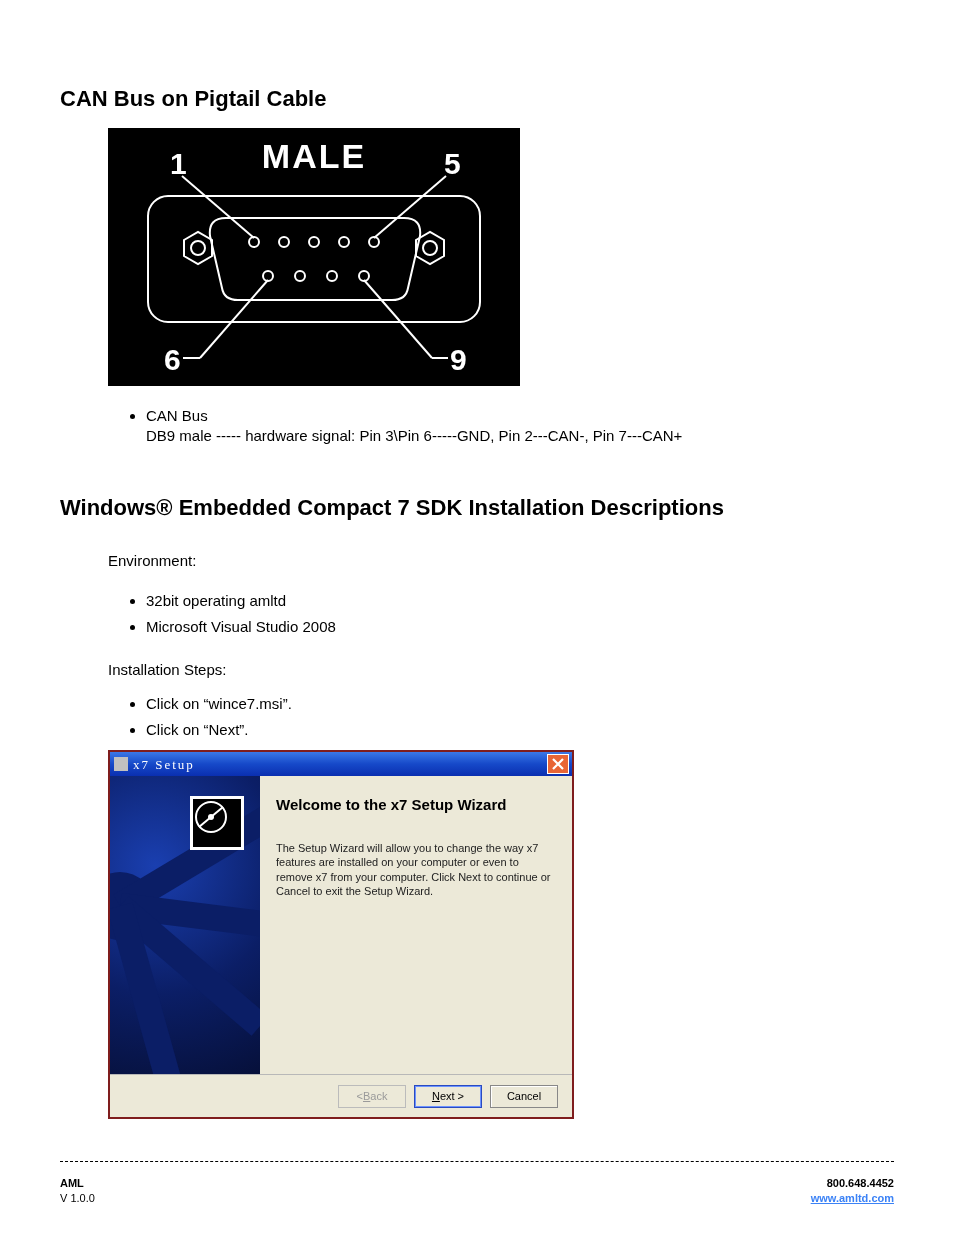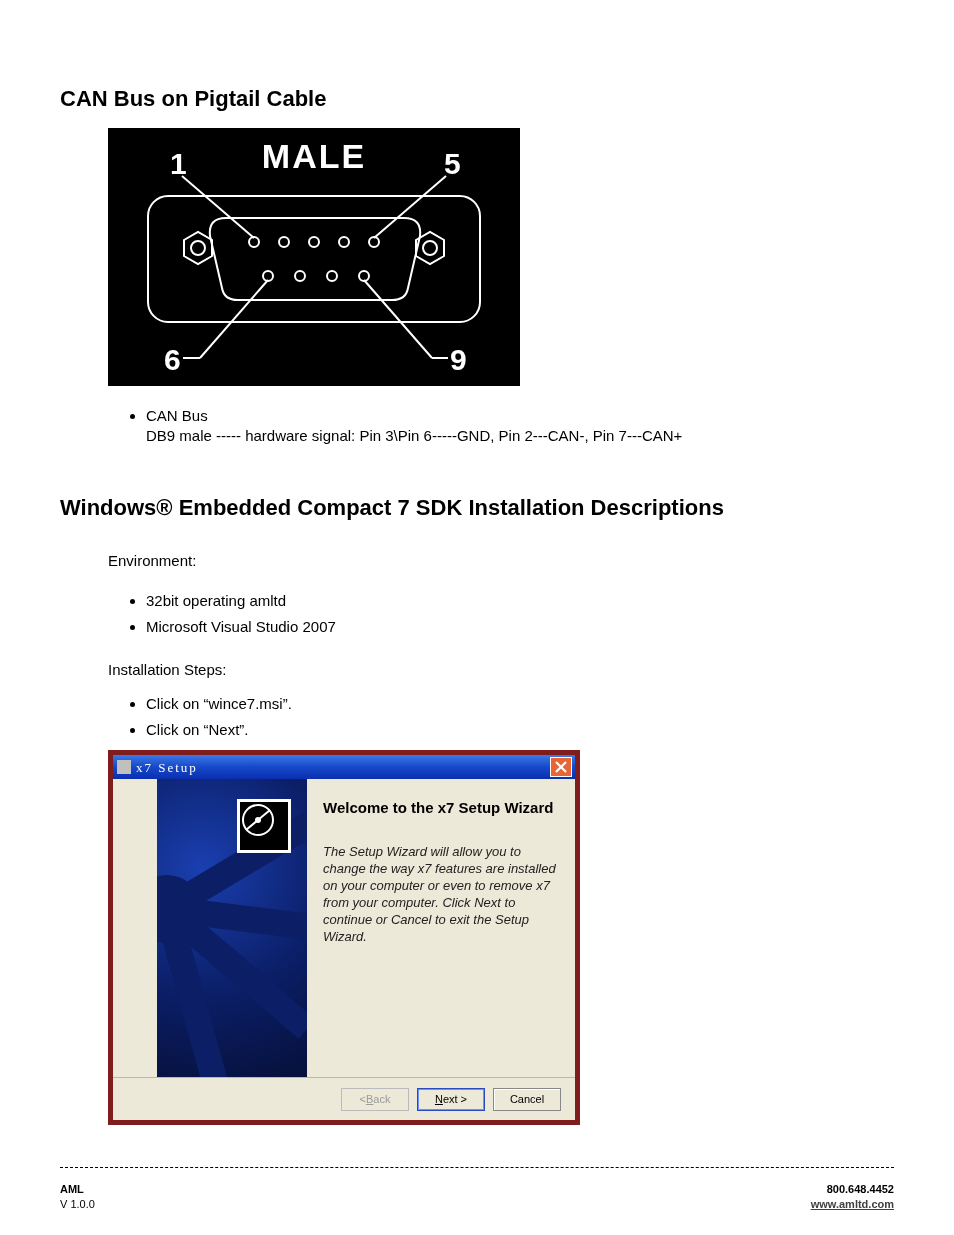--- a/index.html
+++ b/index.html
@@ -37,21 +37,21 @@
     margin: 28px 0 20px 48px;
   }
   .install-label {
     margin: 22px 0 14px 48px;
   }
 
   
   .wizard {
     width: 462px;
     margin: 10px 0 0 48px;
-    border: 5px solid #7f1d1d;
+    border: 2px solid #7f1d1d;
     font-family: Tahoma, Verdana, sans-serif;
     font-size: 11px;
   }
   .titlebar {
     display:flex;
     align-items:center;
     justify-content:space-between;
     height: 24px;
     background: linear-gradient(#3b78e7, #1649c9 50%, #0a2fb0);
     color:#fff;
@@ -67,21 +67,20 @@
     background:#e86536;
     border:1px solid #fff;
     display:flex; align-items:center; justify-content:center;
     color:#fff; font-weight:bold; font-size:14px; line-height:1;
     cursor:pointer;
   }
   .wiz-body {
     display:flex;
     background:#ece9d8;
     height: 298px;
-    padding-left: 44px;
   }
   .wiz-side {
     width:150px;
     background: radial-gradient(circle at 30% 30%, #1a3fb0 0%, #0b1e66 55%, #06103a 100%);
     position:relative;
     overflow:hidden;
   }
   .wiz-side svg { position:absolute; top:0; left:0; }
   .disc-icon {
     position:absolute; top:20px; right:16px;
@@ -95,24 +94,23 @@
     padding: 20px 18px 0 16px;
   }
   .wiz-title {
     font-family: Tahoma, Verdana, sans-serif;
     font-weight:bold;
     font-size:15px;
     margin-bottom: 26px;
     line-height:1.25;
   }
   .wiz-text {
-    font-size:13px;
+    font-size:11px;
     line-height:1.3;
     color:#222;
-    font-style:italic;
   }
   .wiz-sep {
     height:1px; background:#b8b8b8;
   }
   .wiz-buttons {
     background:#ece9d8;
     height:42px;
     display:flex;
     justify-content:flex-end;
     align-items:center;
@@ -141,21 +139,21 @@
   }
   .footer {
     display:flex;
     justify-content:space-between;
     margin-top: 14px;
     font-size:11px;
   }
   .footer .right { text-align:right; }
   .footer .brand { font-weight:bold; }
   .footer .phone { font-weight:bold; }
-  .footer a { color:#404040; font-weight:bold; text-decoration:underline; }
+  .footer a { color:#3b82f6; font-weight:bold; text-decoration:underline; }
 </style>
 </head>
 <body>
 
 <h2>CAN Bus on Pigtail Cable</h2>
 
 <div class="diagram">
   <svg width="412" height="258" viewBox="0 0 412 258">
 
     <rect x="40" y="68" width="332" height="126" rx="20" ry="20" fill="none" stroke="#fff" stroke-width="2"></rect>
@@ -198,21 +196,21 @@
     <span>CAN Bus</span><br>
     <span>DB9 male  -----  hardware signal: Pin 3\Pin 6-----GND, Pin 2---CAN-, Pin 7---CAN+</span>
   </li>
 </ul>
 
 <h2 style="margin-top:47px">Windows® Embedded Compact 7 SDK Installation Descriptions</h2>
 
 <div class="env-label">Environment:</div>
 <ul class="bullets">
   <li>32bit operating amltd</li>
-  <li>Microsoft Visual Studio 2007</li>
+  <li>Microsoft Visual Studio 2008</li>
 </ul>
 
 <div class="install-label">Installation Steps:</div>
 <ul class="bullets">
   <li>Click on “wince7.msi”.</li>
   <li>Click on “Next”.</li>
 </ul>
 
 <div class="wizard">
   <div class="titlebar">

